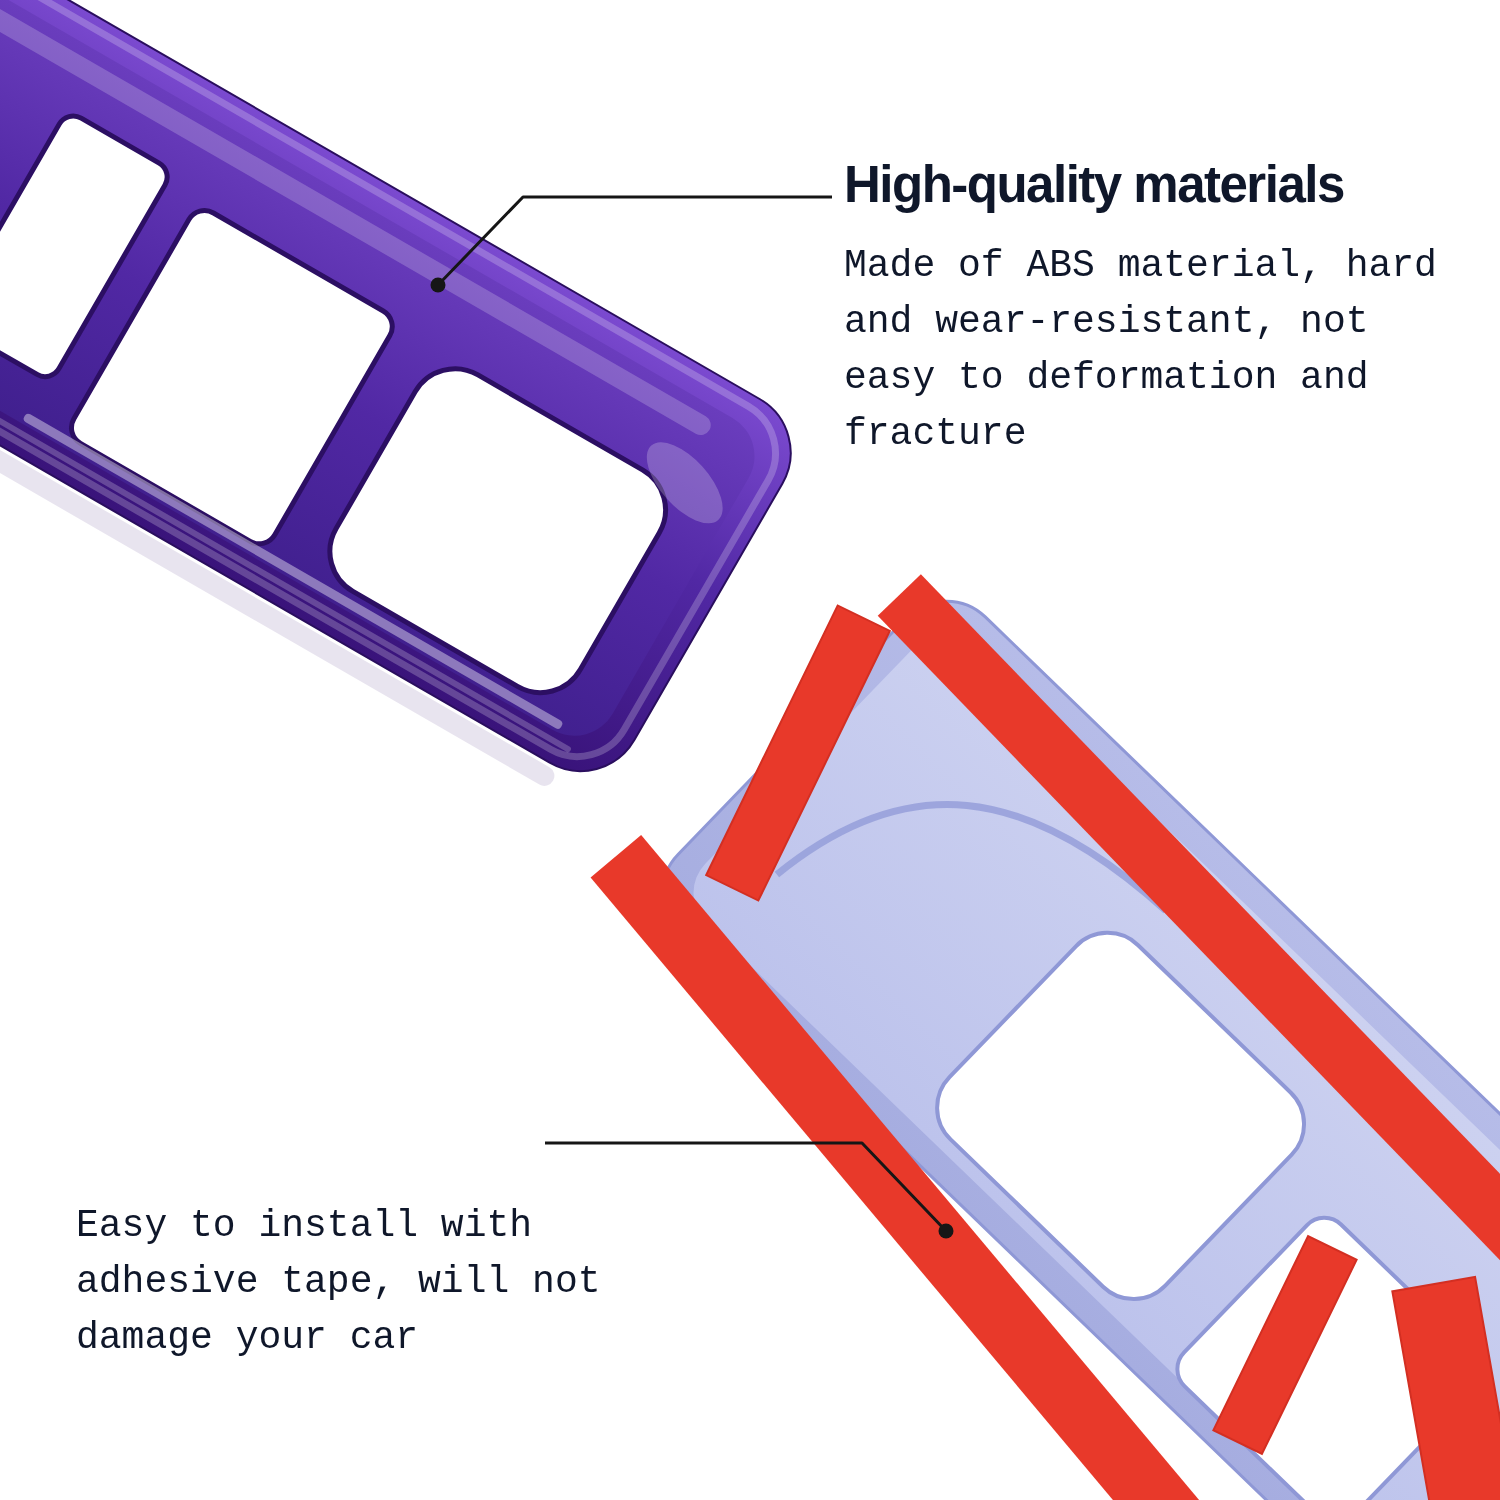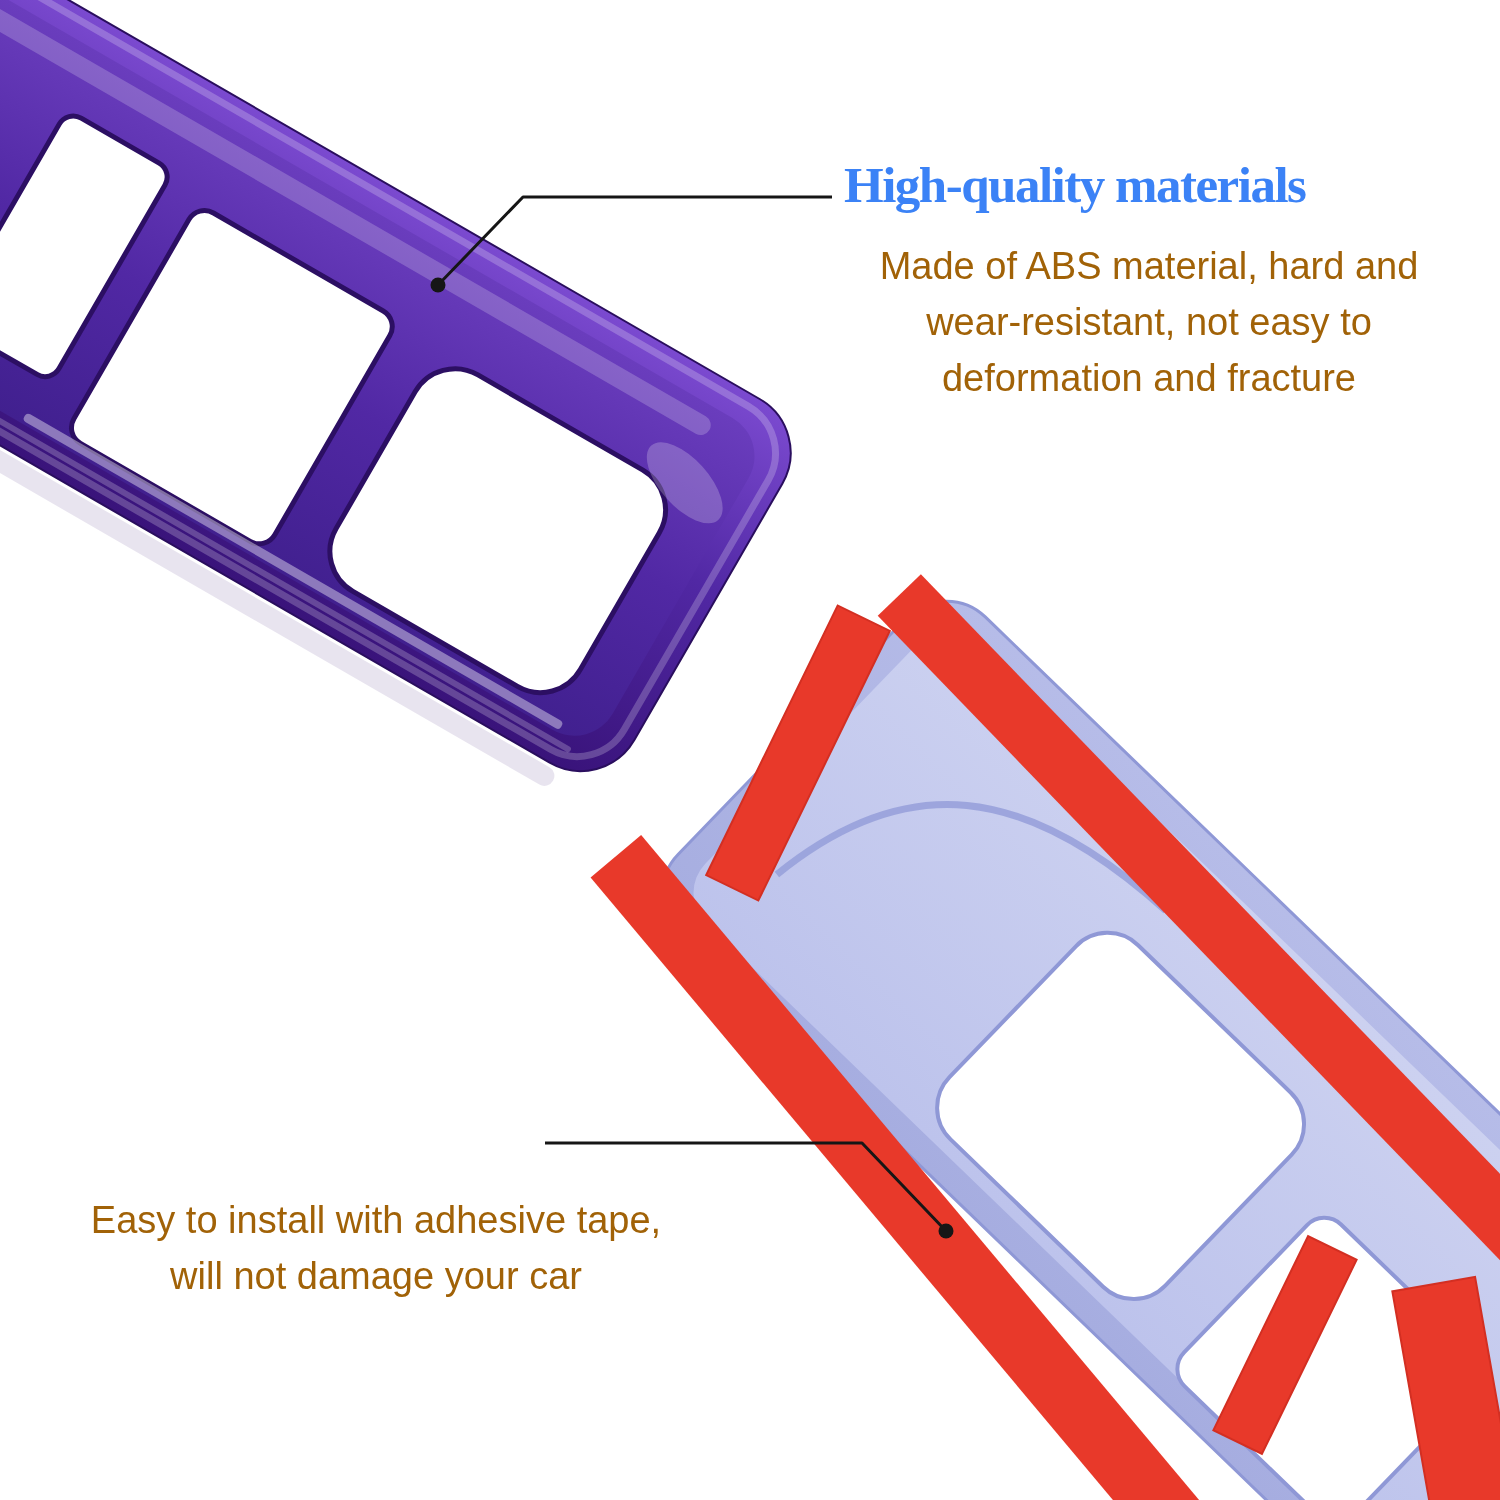--- a/index.html
+++ b/index.html
@@ -7,38 +7,37 @@
     position:relative;
     width:1500px;height:1500px;
     background:#ffffff;
     overflow:hidden;
     font-family:"Liberation Sans",sans-serif;
   }
   .art{position:absolute;left:0;top:0;}
   .feature{position:absolute;}
   .ftitle{
     margin:0;
-    font-family:Liberation Serif, serif;
+    font-family:Liberation Sans, sans-serif;
     font-weight:700;
     font-size:51px;
     line-height:58px;
     letter-spacing:-1.5px;
-    color:#3b82f6;
+    color:#0f172a;
     white-space:nowrap;
   }
   .fbody{
     margin:24px 0 0 0;
-    font-family:Liberation Sans, sans-serif;
+    font-family:Liberation Mono, monospace;
     font-weight:400;
     font-size:38px;
     line-height:56px;
-    color:#a16207;
-    text-align:center;
+    color:#0f172a;
   }
-  .fbody.standalone{margin:0;}
+  .fbody.standalone{margin:6px;}
 </style>
 </head>
 <body>
 
 <div class="canvas">
 
   <svg class="art" width="1500" height="1500" viewBox="0 0 1500 1500">
     <defs>
       <linearGradient id="gradPurpleOuter" x1="0" y1="0" x2="0" y2="1">
         <stop offset="0" stop-color="#7b4ad0"></stop>

